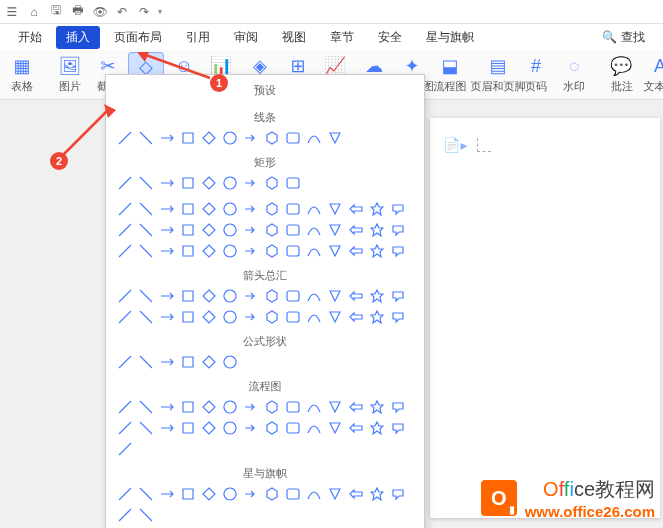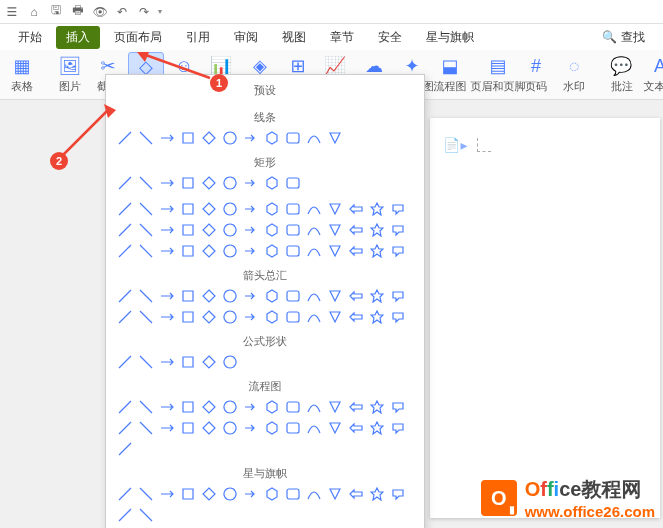--- a/index.html
+++ b/index.html
@@ -4,21 +4,21 @@
   <style>
     * { margin: 0; padding: 0; box-sizing: border-box; }
     body { font-family: "Microsoft YaHei", sans-serif; font-size: 12px; background: #fff; width: 663px; height: 528px; position: relative; overflow: hidden; }
     
     .title-bar { height: 24px; display: flex; align-items: center; padding: 0 4px; gap: 8px; border-bottom: 1px solid #e0e0e0; }
     .title-icons { display: flex; gap: 6px; align-items: center; }
     .title-icon { width: 16px; height: 16px; display: flex; align-items: center; justify-content: center; color: #666; cursor: pointer; }
     
     .menu-bar { height: 26px; display: flex; align-items: center; padding: 0 8px; gap: 4px; }
     .menu-item { padding: 3px 10px; font-size: 12px; color: #333; cursor: pointer; border-radius: 3px; }
-    .menu-item.active { background: #4d7c0f; color: #fff; }
+    .menu-item.active { background: #1d4ed8; color: #fff; }
     
     .ribbon { height: 50px; display: flex; align-items: flex-start; padding: 2px 4px; gap: 2px; border-bottom: 1px solid #ddd; background: #fafafa; }
     .ribbon-btn { display: flex; flex-direction: column; align-items: center; padding: 2px 6px; cursor: pointer; border-radius: 3px; min-width: 36px; }
     .ribbon-btn.selected { background: #d0e0ff; border: 1px solid #8ab0ff; }
     .ribbon-icon { width: 24px; height: 24px; display: flex; align-items: center; justify-content: center; font-size: 18px; color: #4a7dff; }
     .ribbon-label { font-size: 11px; color: #555; margin-top: 1px; white-space: nowrap; }
     .ribbon-sep { width: 1px; height: 40px; background: #ddd; margin: 2px 4px; }
     .caret { font-size: 8px; color: #888; }
     
     .dropdown { position: absolute; left: 105px; top: 74px; width: 320px; background: #fff; border: 1px solid #ccc; box-shadow: 2px 2px 8px rgba(0,0,0,0.15); z-index: 10; padding: 6px 0; }
@@ -34,21 +34,21 @@
     .red-arrow-head { fill: #e43; }
     .badge { width: 18px; height: 18px; border-radius: 50%; background: #e43; color: #fff; display: flex; align-items: center; justify-content: center; font-size: 11px; font-weight: bold; }
     
     .doc-area { position: absolute; right: 40px; top: 130px; width: 180px; height: 30px; display: flex; align-items: center; gap: 10px; }
     .doc-icon { color: #8ab0ff; font-size: 14px; }
     .doc-crop { width: 14px; height: 14px; border-left: 1px dashed #aaa; border-bottom: 1px dashed #aaa; }
     
     .watermark { position: absolute; right: 8px; bottom: 8px; display: flex; align-items: center; gap: 8px; z-index: 5; }
     .wm-logo { width: 36px; height: 36px; background: #f60; border-radius: 4px; display: flex; align-items: center; justify-content: center; color: #fff; font-size: 20px; font-weight: bold; position: relative; }
     .wm-text { display: flex; flex-direction: column; }
-    .wm-title { font-size: 20px; font-weight: bold; }
+    .wm-title { font-size: 20px; font-weight: normal; text-align: right; }
     .wm-title .o { color: #f60; } .wm-title .f1 { color: #e43; } .wm-title .f2 { color: #2a6; } .wm-title .f3 { color: #29f; } .wm-title .rest { color: #444; }
     .wm-url { font-size: 15px; color: #f60; font-weight: bold; }
     .page-bg { position: absolute; left: 0; top: 100px; right: 0; bottom: 0; background: #f0f0f0; }
     .page { position: absolute; left: 430px; top: 118px; width: 230px; height: 400px; background: #fff; box-shadow: 0 1px 4px rgba(0,0,0,0.2); }
   </style>
 </head>
 <body>
 
 <div class="title-bar">
   <div class="title-icons">

